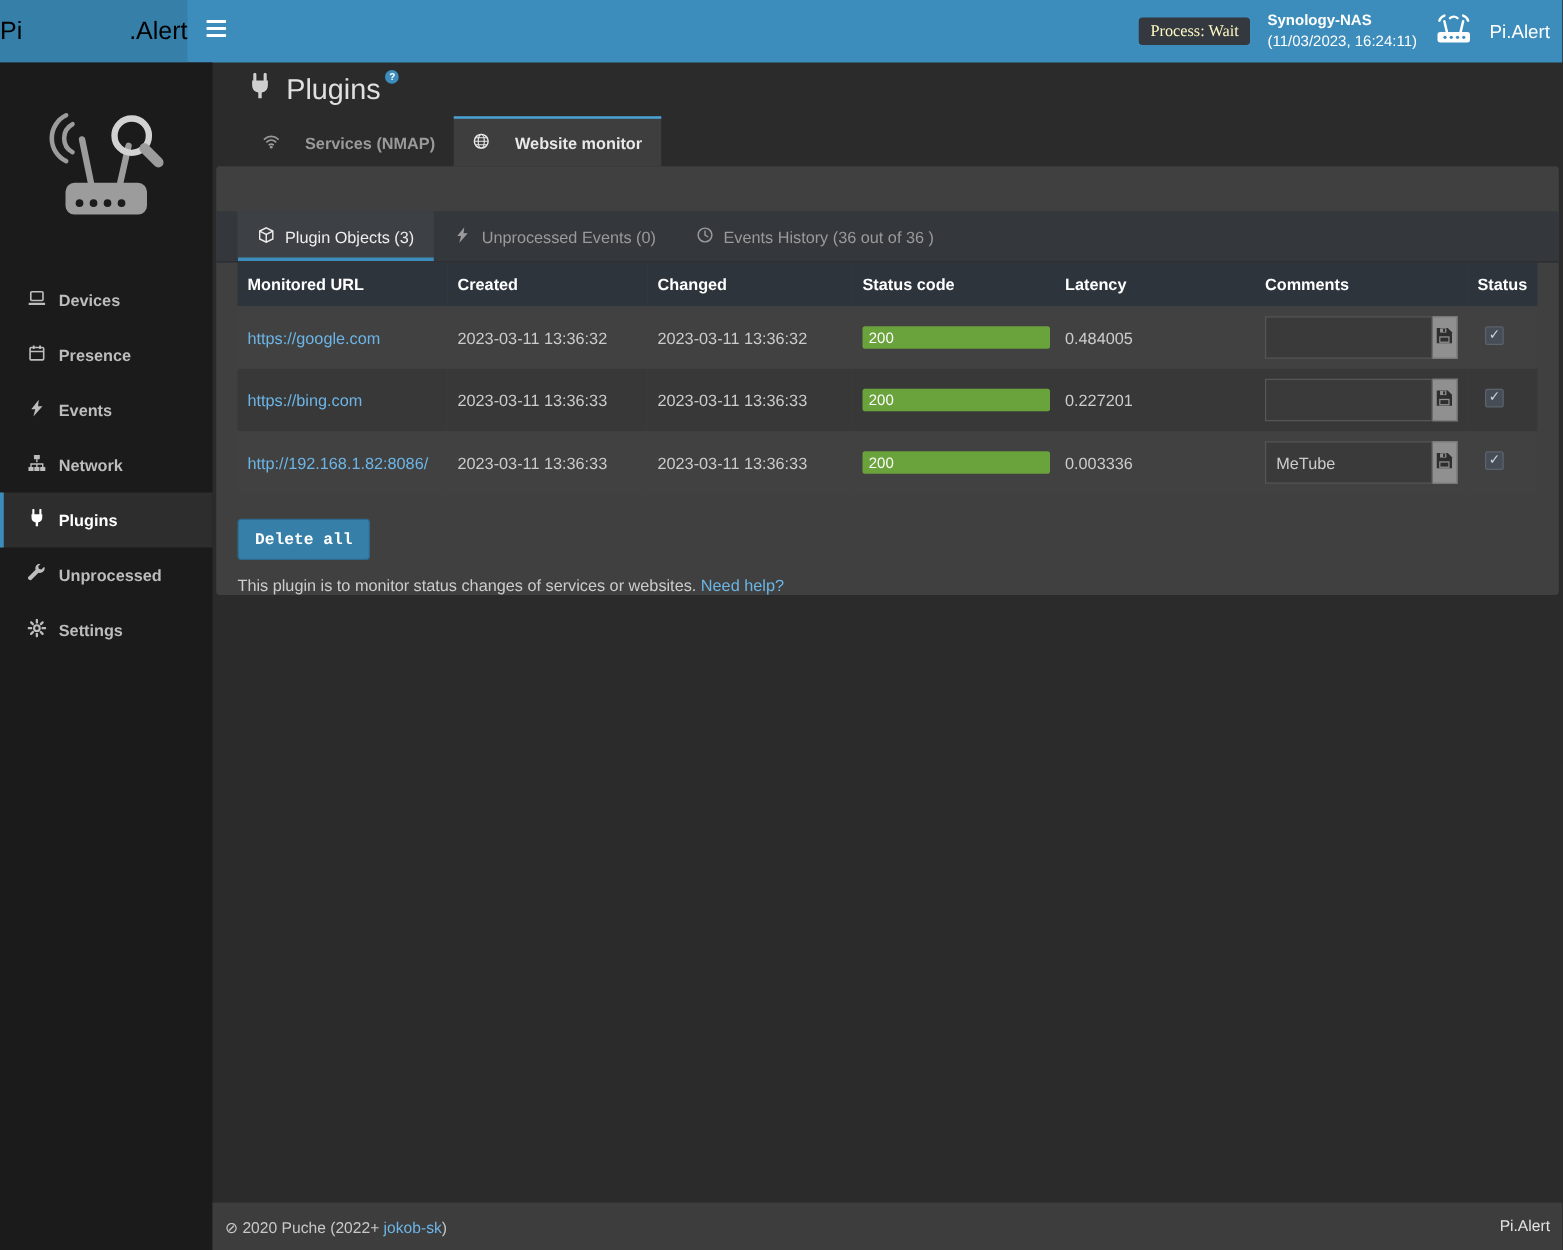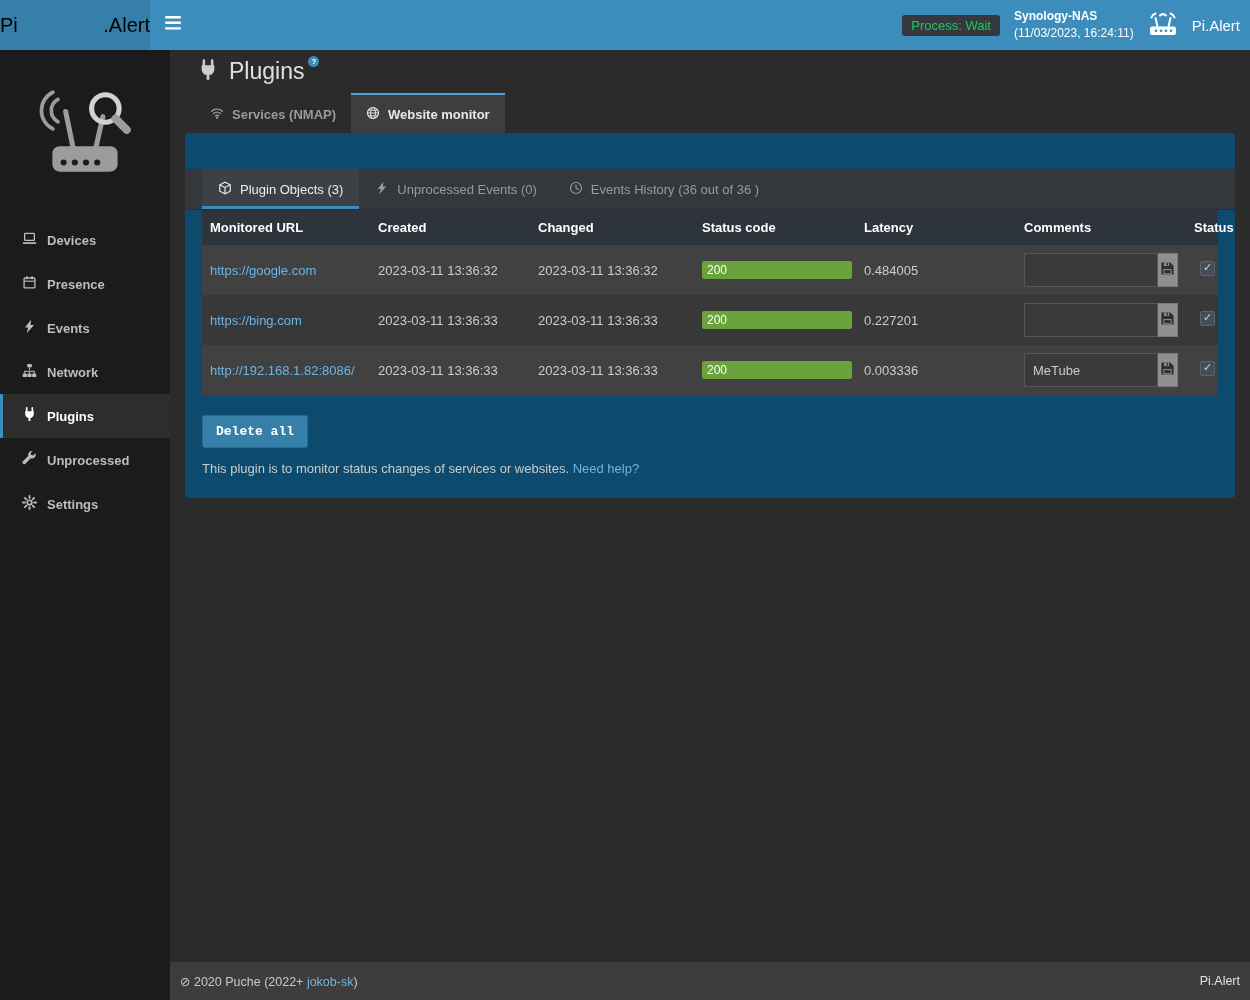--- a/index.html
+++ b/index.html
@@ -7,21 +7,21 @@
   body{font-family:"Liberation Sans","DejaVu Sans",sans-serif;background:#2b2b2b;color:#ccc}
 
   
   .topbar{height:50px;display:flex;background:#3c8dbc}
   .brand{width:150px;background:#367fa9;color:#000000;font-size:20px;display:flex;align-items:center;justify-content:space-between;flex-shrink:0}
   .brand .b-light{font-weight:300}
   .brand .b-bold{font-weight:400}
   .topbar-main{flex:1;display:flex;align-items:center;justify-content:space-between}
   .hamburger{width:46px;height:50px;display:flex;align-items:center;justify-content:center;cursor:pointer}
   .topbar-right{display:flex;align-items:center;gap:14px;padding-right:10px}
-  .process-badge{font-family:Liberation Sans, sans-serif;font-size:13px;background:#33393f;color:#22c55e;padding:3px 9px;border-radius:3px}
+  .process-badge{font-family:Liberation Serif, serif;font-size:13px;background:#33393f;color:#fef9c3;padding:3px 9px;border-radius:3px}
   .host-info{color:#fff;font-size:12px;line-height:1.4;text-align:left}
   .host-info .name{font-weight:700}
   .app-name{color:#fff;font-size:15px}
 
   
   .app{display:flex;height:950px}
   .sidebar{width:170px;background:#1b1b1b;flex-shrink:0;display:flex;flex-direction:column}
   .logo{height:168px;display:flex;align-items:center;justify-content:center}
   .nav-item{height:44px;display:flex;align-items:center;gap:10px;padding-left:19px;color:#bdbdbd;font-size:13px;font-weight:700;cursor:pointer;border-left:3px solid transparent}
   .nav-item svg{width:15px;height:15px;flex-shrink:0}
@@ -33,26 +33,26 @@
   .main{flex:1}
 
   
   .page-title{display:flex;align-items:center;gap:10px;margin:8px 0 8px 27px;color:#dcdcdc}
   .page-title svg{width:22px;height:22px;color:#cfcfcf}
   .page-title h1{font-size:23px;font-weight:400;color:#e0e0e0}
   .title-badge{display:inline-flex;align-items:center;justify-content:center;width:11px;height:11px;border-radius:50%;background:#3c8dbc;color:#fff;font-size:8px;font-weight:700;position:relative;top:-10px;left:-6px}
 
   
   .outer-tabs{display:flex;margin-left:25px}
-  .outer-tab{height:40px;display:flex;align-items:center;gap:8px;padding:0 15px;font-size:13px;font-weight:700;color:#9a9a9a;cursor:pointer;border-top:2px solid transparent}
+  .outer-tab{height:40px;display:flex;align-items:center;gap:20px;padding:0 15px;font-size:13px;font-weight:700;color:#9a9a9a;cursor:pointer;border-top:2px solid transparent}
   .outer-tab svg{width:14px;height:14px}
   .outer-tab.active{background:#3e3e3e;color:#e8e8e8;border-top-color:#4aa3d6}
 
   
-  .panel{margin:0 15px;background:#0c4a6e;border-radius:3px;overflow:hidden;padding-bottom:22px}
+  .panel{margin:0 3px;background:#404040;border-radius:3px;overflow:hidden;}
   .inner-tabs{margin-top:36px;display:flex;background:#34383c;border-bottom:1px solid #2a2d31;padding-left:17px}
   .inner-tab{height:40px;display:flex;align-items:center;gap:8px;padding:0 16px;font-size:13px;color:#9a9a9a;cursor:pointer}
   .inner-tab svg{width:14px;height:14px}
   .inner-tab.active{color:#ededed;background:#3d4145;box-shadow:inset 0 -3px 0 #3c8dbc}
 
   
   .table-wrap{margin:0 17px}
   table{width:100%;border-collapse:collapse;table-layout:fixed;font-size:13px}
   th{background:#2e343c;color:#fff;text-align:left;font-weight:700;padding:10px 8px}
   td{padding:8px 8px;vertical-align:middle;color:#ccc}

